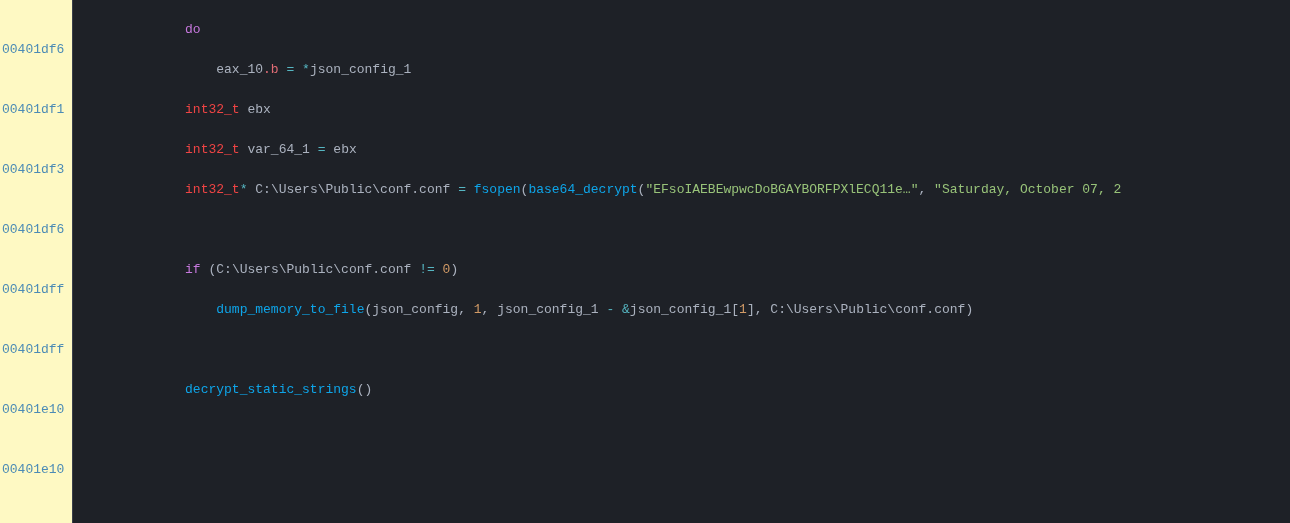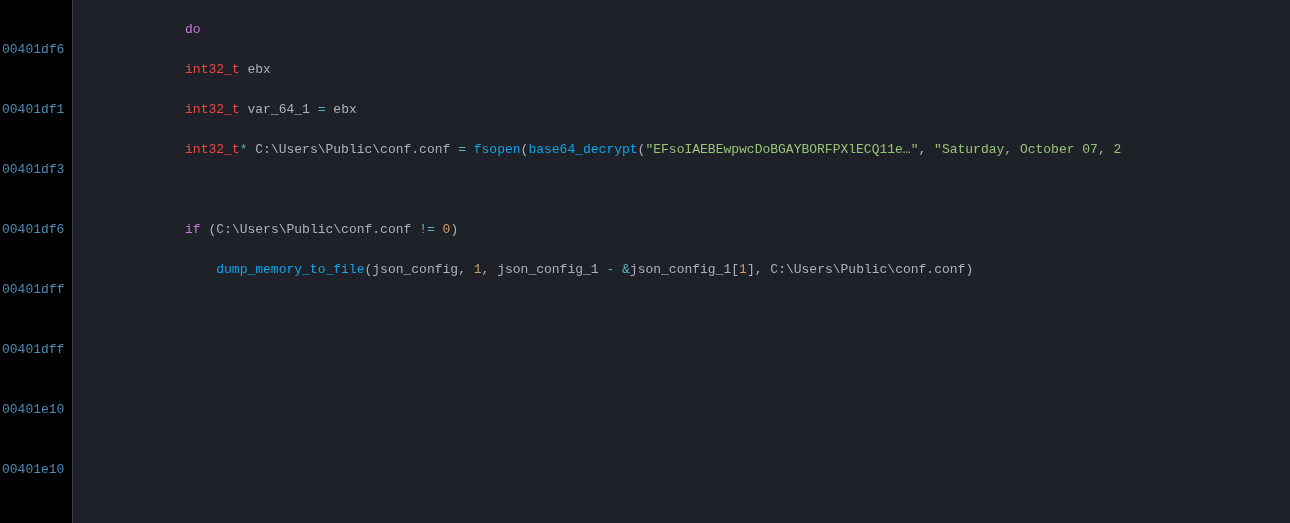--- a/index.html
+++ b/index.html
@@ -8,21 +8,21 @@
     font-family: 'Consolas', 'Monaco', 'Courier New', monospace;
     font-size: 13px;
     line-height: 20px;
     color: #abb2bf;
     overflow: hidden;
     width: 1290px;
     height: 523px;
   }
   .container { display: flex; height: 100%; }
   .addr-col {
-    background: #000000;
+    background: #fef9c3;
     padding: 0 8px 0 2px;
     color: #4b8bb5;
     white-space: pre;
     user-select: none;
   }
   .addr-col div { height: 20px; }
   .divider { width: 1px; background: #3a3f4a; margin: 0 18px 0 0; }
   .code-col {
     flex: 1;
     white-space: pre;
@@ -65,27 +65,29 @@
     
     
     
     
     
     
   </div>
   <div class="divider"></div>
   <div class="code-col">
 <div class="line">            <span class="kw">do</span></div>
+<div class="line">                <span>eax_10</span><span class="member">.b</span> <span class="op">=</span> <span class="op">*</span><span>json_config_1</span></div>
 <div class="line">            <span class="type">int32_t</span> <span>ebx</span></div>
 <div class="line">            <span class="type">int32_t</span> <span>var_64_1</span> <span class="op">=</span> <span>ebx</span></div>
 <div class="line">            <span class="type">int32_t</span><span class="op">*</span> <span>C:\Users\Public\conf.conf</span> <span class="op">=</span> <span class="fn">fsopen</span><span>(</span><span class="fn">base64_decrypt</span><span>(</span><span class="str">"EFsoIAEBEwpwcDoBGAYBORFPXlECQ11e…"</span><span>,</span> <span class="str">"Saturday, October 07, 2</span></div>
 <div class="line"><span></span></div>
 <div class="line">            <span class="kw">if</span> <span>(</span><span>C:\Users\Public\conf.conf</span> <span class="op">!=</span> <span class="num">0</span><span>)</span></div>
 <div class="line">                <span class="fn">dump_memory_to_file</span><span>(</span><span>json_config</span><span>,</span> <span class="num">1</span><span>,</span> <span>json_config_1</span> <span class="op">-</span> <span class="op">&amp;</span><span>json_config_1</span><span>[</span><span class="num">1</span><span>]</span><span>,</span> <span>C:\Users\Public\conf.conf</span><span>)</span></div>
 <div class="line"><span></span></div>
+<div class="line">            <span class="fn">decrypt_static_strings</span><span>(</span><span>)</span></div>
 
 
 
 
 
 
 
 
 
 

